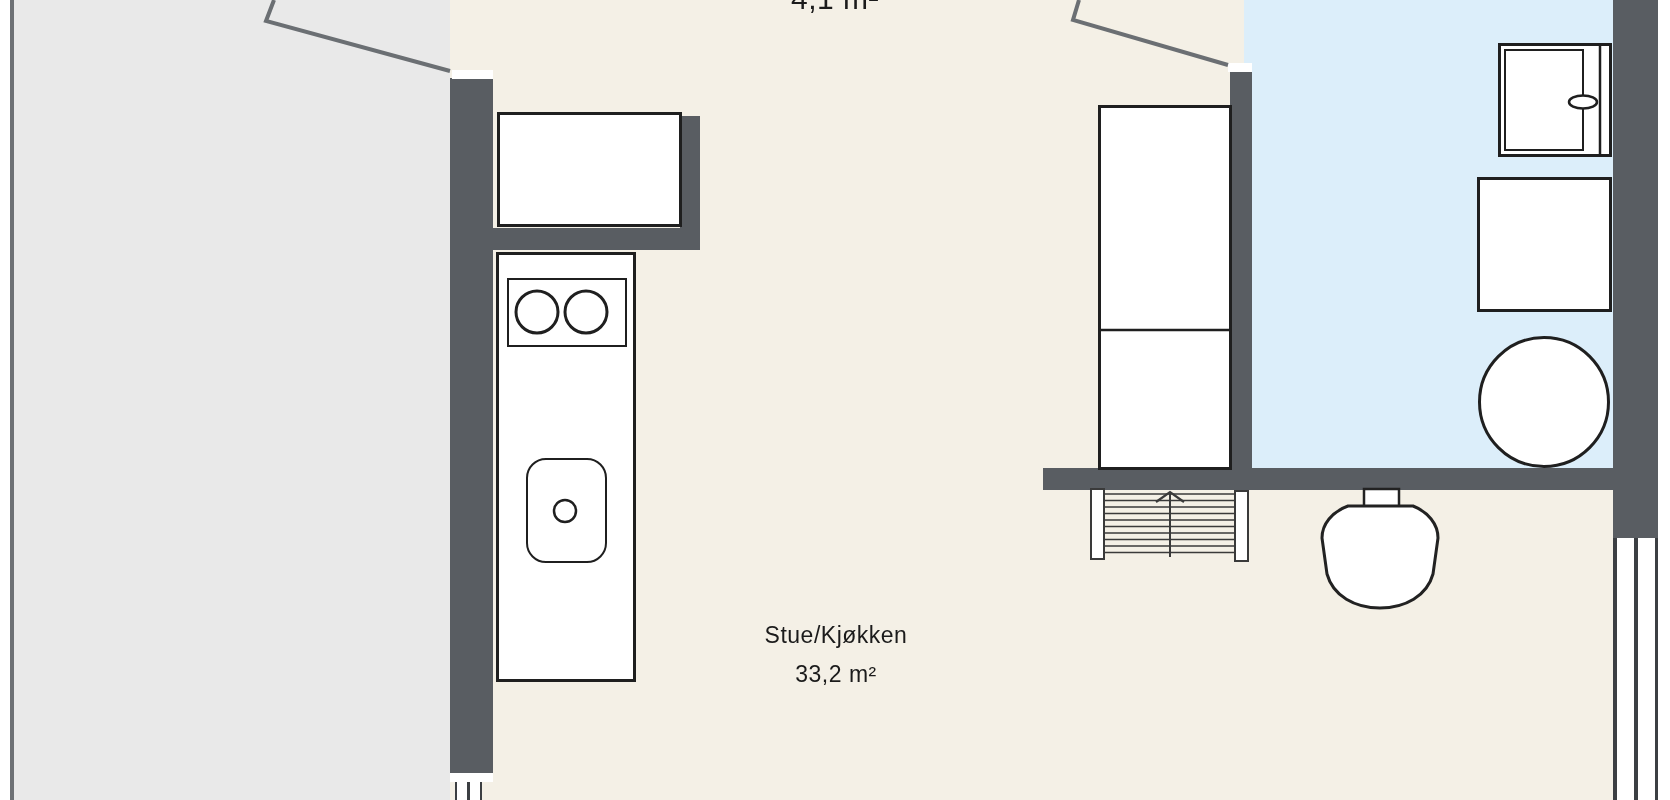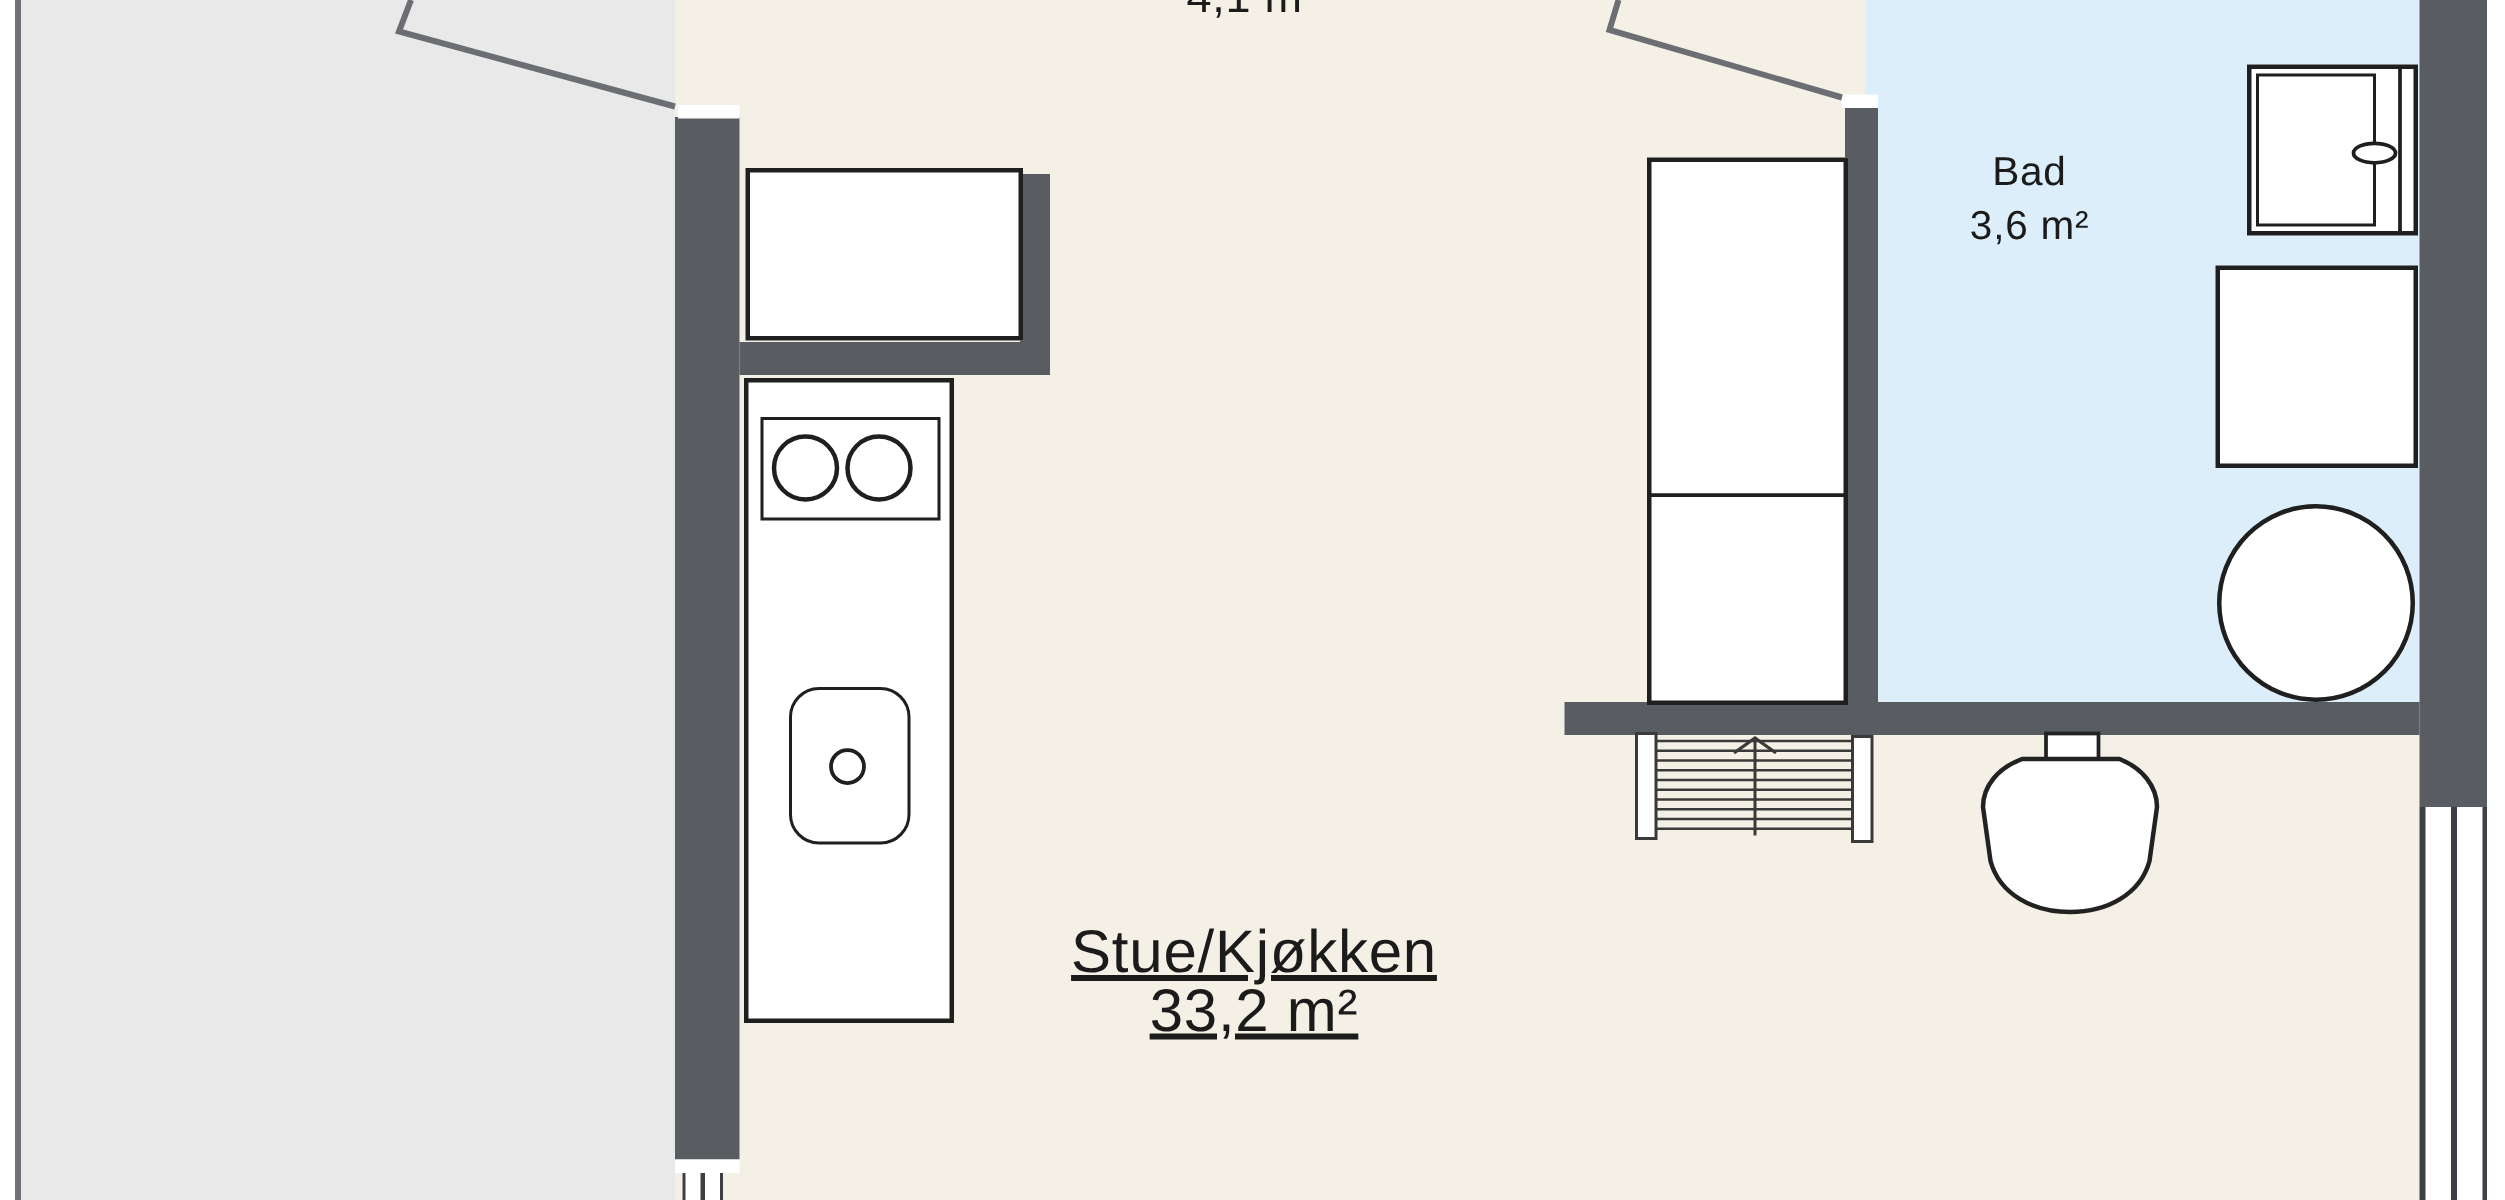--- a/index.html
+++ b/index.html
@@ -102,23 +102,19 @@
     <line x1="1100" y1="330" x2="1230" y2="330" stroke="#1f1f1f" stroke-width="2.5"></line>
 
     <line x1="1600" y1="45" x2="1600" y2="155" stroke="#1f1f1f" stroke-width="2.5"></line>
     <ellipse cx="1583" cy="102" rx="14" ry="6.5" fill="#ffffff" stroke="#1f1f1f" stroke-width="2.5"></ellipse>
   </svg>
 
   <div class="label" style="left:735px;top:0;width:200px;height:18px;overflow:visible;">
     <span class="lbl-room" style="display:block;margin-top:-16px;font-size:30px;line-height:30px;">4,1 m²</span>
   </div>
 
-  <div class="label lbl-room" style="left:1253px;top:96px;width:200px;font-size:27px;line-height:36px;">
-    <span style="display:block;">Bad</span>
-    <span style="display:block;">3,6 m²</span>
-  </div>
 
-  <div class="label lbl-room" style="left:686px;top:616px;width:300px;font-size:40px;line-height:39px;text-decoration:underline;">
+  <div class="label lbl-room" style="left:686px;top:616px;width:300px;font-size:23px;line-height:39px;">
     <span style="display:block;">Stue/Kjøkken</span>
     <span style="display:block;">33,2 m²</span>
   </div>
 
 </div>
 
 </body></html>

